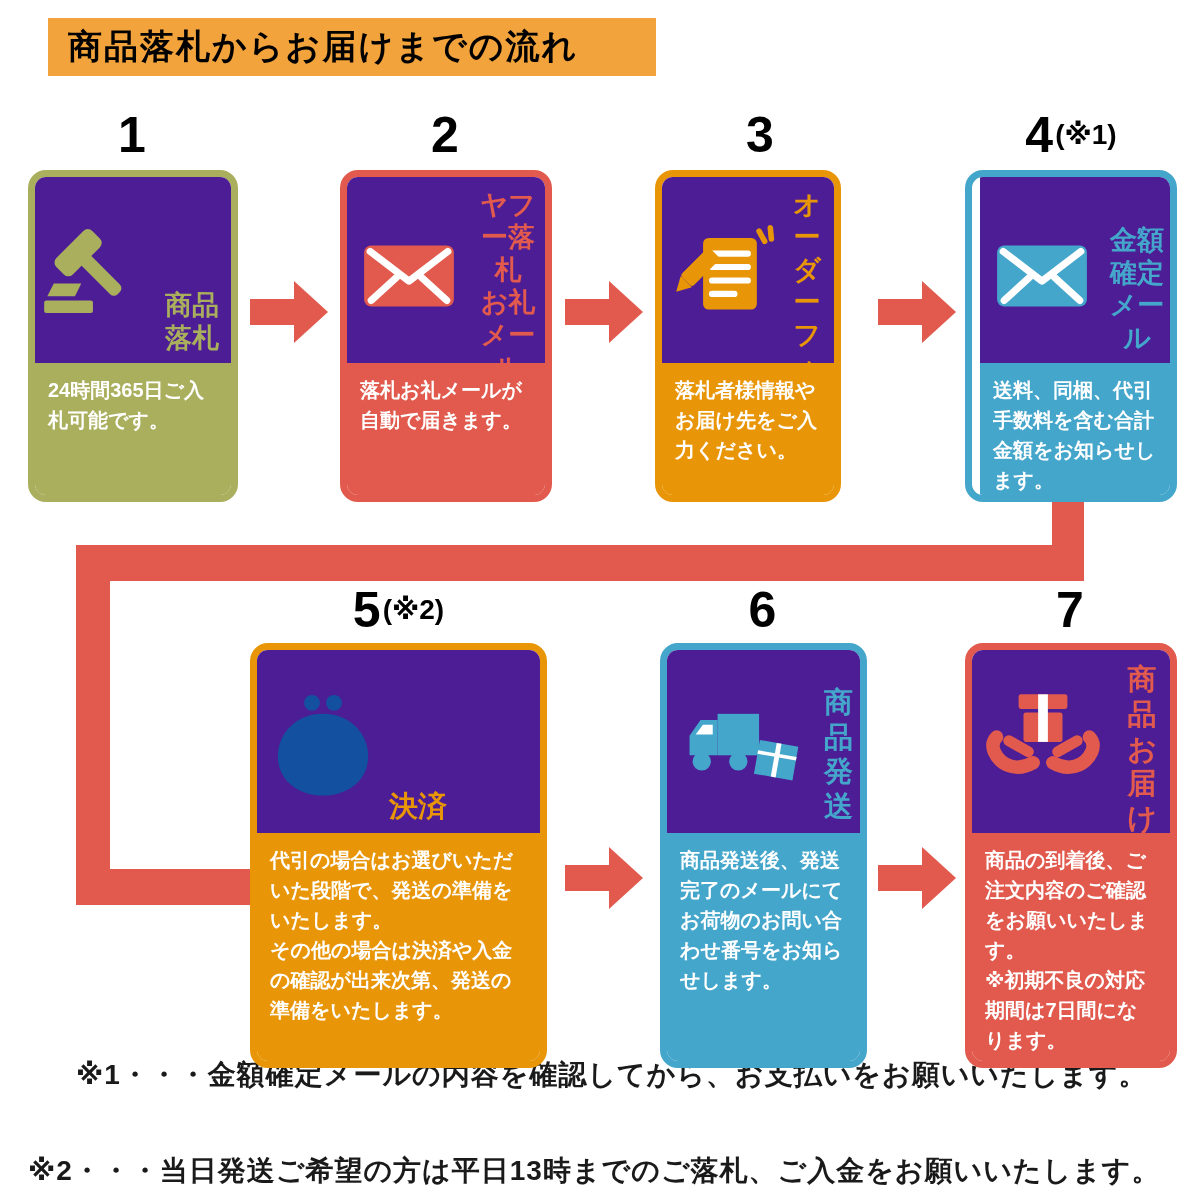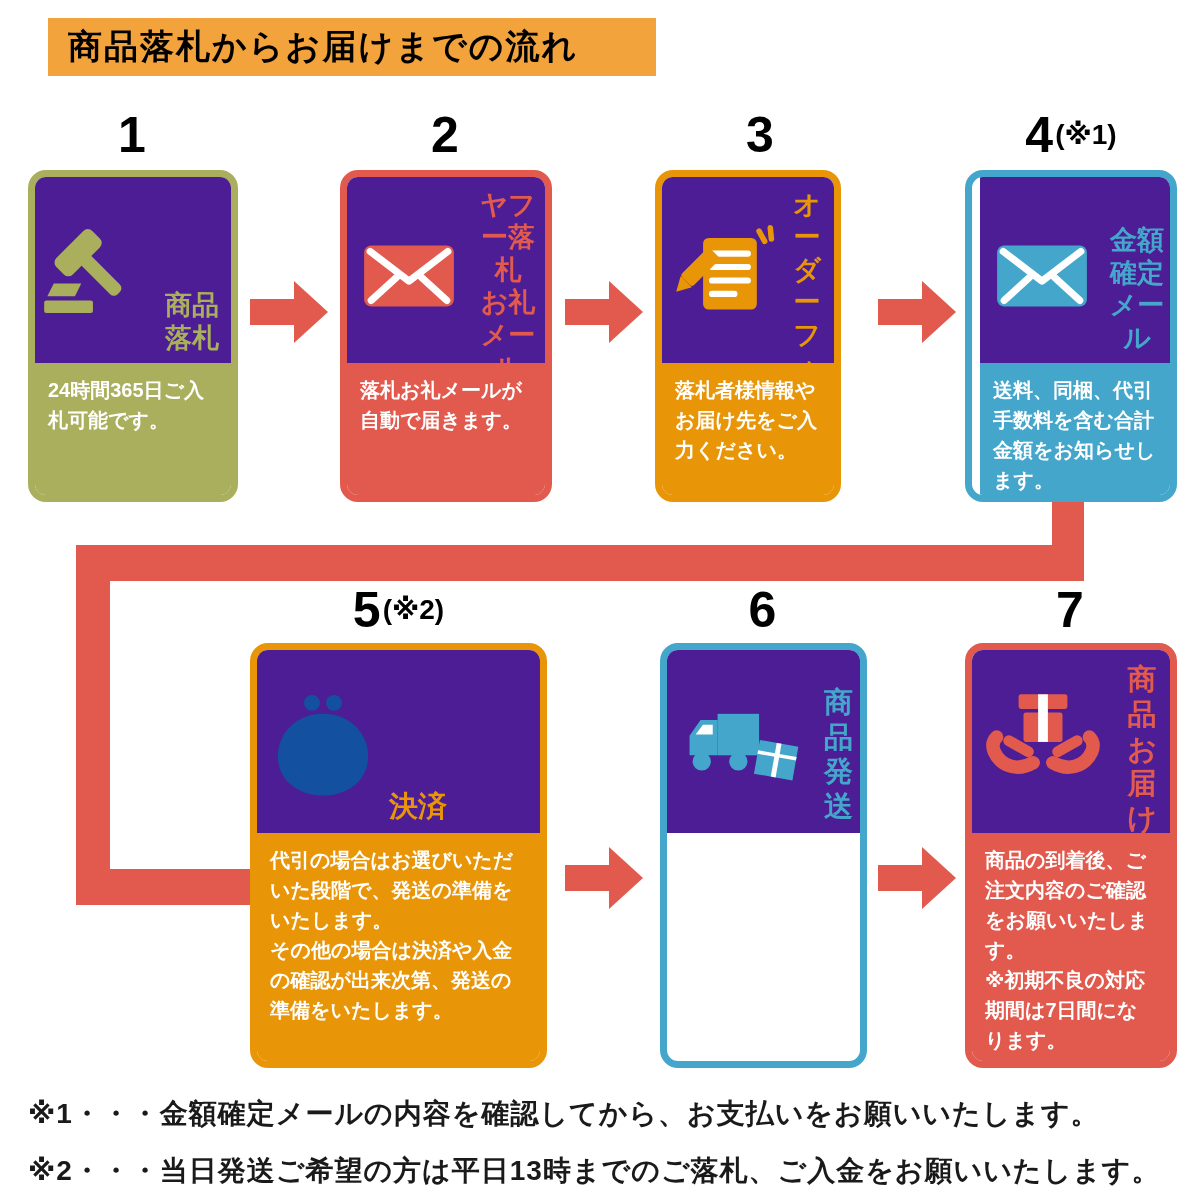--- a/index.html
+++ b/index.html
@@ -216,20 +216,21 @@
           <path d="M12 39 L18 31 H26 V39 Z" fill="#fff"></path>
           <g transform="rotate(10 78 60)">
             <rect x="62" y="46" width="32" height="28" fill="currentColor"></rect>
             <path d="M78 46 V74" stroke="#fff" stroke-width="4" fill="none"></path>
             <path d="M62 56 H94" stroke="#fff" stroke-width="3" fill="none"></path>
           </g>
         </svg>
       </span>
       <div class="card-title">商品発送</div>
     </div>
+    <div class="card-body">商品発送後、発送完了のメールにてお荷物のお問い合わせ番号をお知らせします。</div>
   </div>
 
   <div class="card row2" style="left: 965px; top: 643px; width: 212px; height: 425px; --c: #E15A4D;">
     <div class="card-top">
       <span class="icon">
         <svg viewBox="0 0 100 100" width="142" height="122">
           <g fill="currentColor">
             <rect x="30" y="6" width="40" height="12" rx="2"></rect>
             <rect x="34" y="21" width="32" height="24" rx="2"></rect>
           </g>
@@ -250,16 +251,16 @@
 
   <div class="arrow" style="left:565px; top:847px;">
     <span class="arrow-bar"></span>
       <span class="arrow-head"></span>
   </div>
   <div class="arrow" style="left:878px; top:847px;">
     <span class="arrow-bar"></span>
       <span class="arrow-head"></span>
   </div>
 
-  <div class="footnote" style="top:1095px;">※1・・・金額確定メールの内容を確認してから、お支払いをお願いいたします。</div>
+  <div class="footnote" style="top:1056px;margin-left:48px;">※1・・・金額確定メールの内容を確認してから、お支払いをお願いいたします。</div>
   <div class="footnote" style="top:1152px;">※2・・・当日発送ご希望の方は平日13時までのご落札、ご入金をお願いいたします。</div>
 
 </div>
 
 </body></html>

